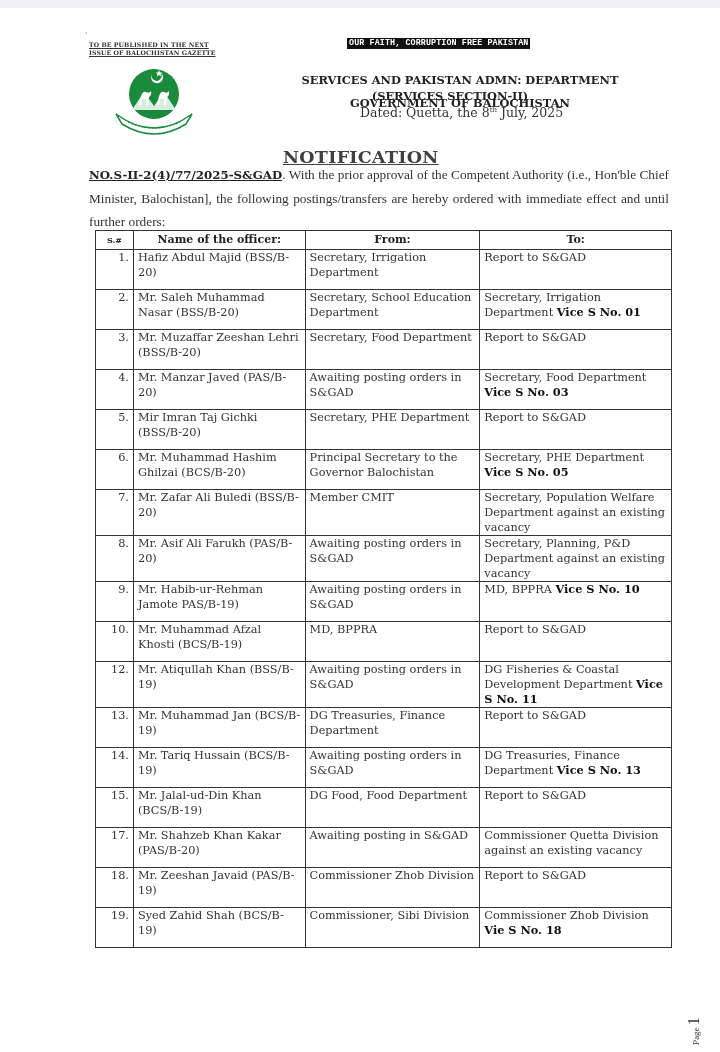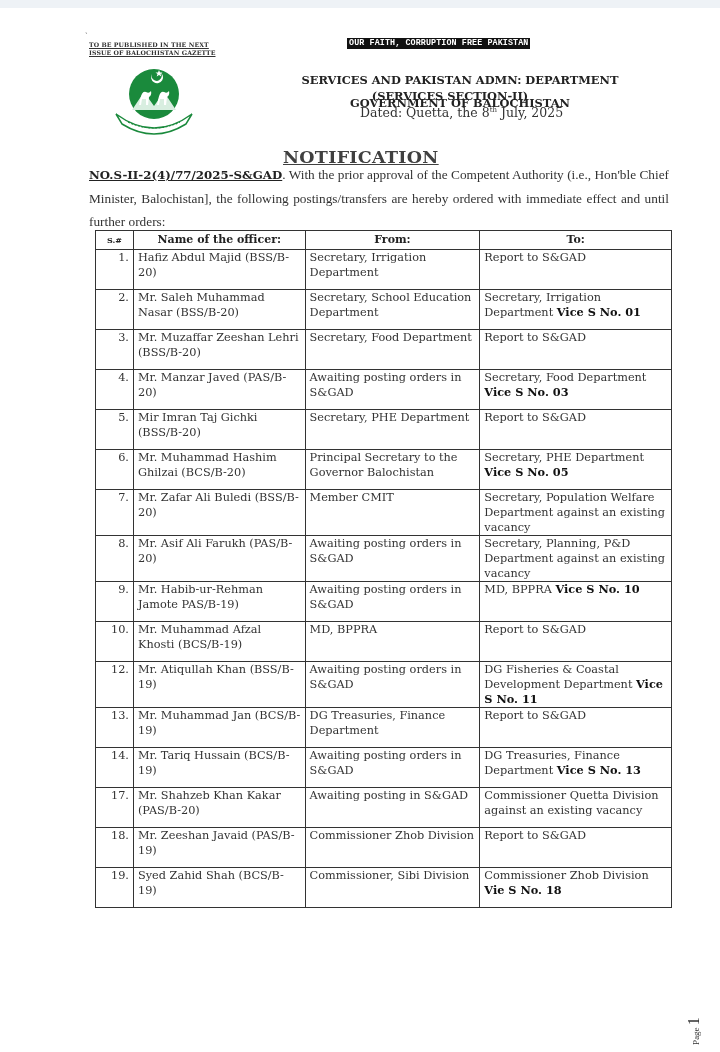--- a/index.html
+++ b/index.html
@@ -183,20 +183,26 @@
         <td><span>DG Treasuries, Finance Department</span></td>
         <td><span>Report to S&amp;GAD</span></td>
       </tr>
       <tr class="r">
         <td class="sno"><span>14.</span></td>
         <td><span>Mr. Tariq Hussain (BCS/B-19)</span></td>
         <td><span>Awaiting posting orders in S&amp;GAD</span></td>
         <td><span>DG Treasuries, Finance Department</span> <span class="vice">Vice S No. 13</span></td>
       </tr>
       <tr class="r">
+        <td class="sno"><span>15.</span></td>
+        <td><span>Mr. Jalal-ud-Din Khan (BCS/B-19)</span></td>
+        <td><span>DG Food, Food Department</span></td>
+        <td><span>Report to S&amp;GAD</span></td>
+      </tr>
+      <tr class="r">
         <td class="sno"><span>17.</span></td>
         <td><span>Mr. Shahzeb Khan Kakar (PAS/B-20)</span></td>
         <td><span>Awaiting posting in S&amp;GAD</span></td>
         <td><span>Commissioner Quetta Division against an existing vacancy</span></td>
       </tr>
       <tr class="r">
         <td class="sno"><span>18.</span></td>
         <td><span>Mr. Zeeshan Javaid (PAS/B-19)</span></td>
         <td><span>Commissioner Zhob Division</span></td>
         <td><span>Report to S&amp;GAD</span></td>

